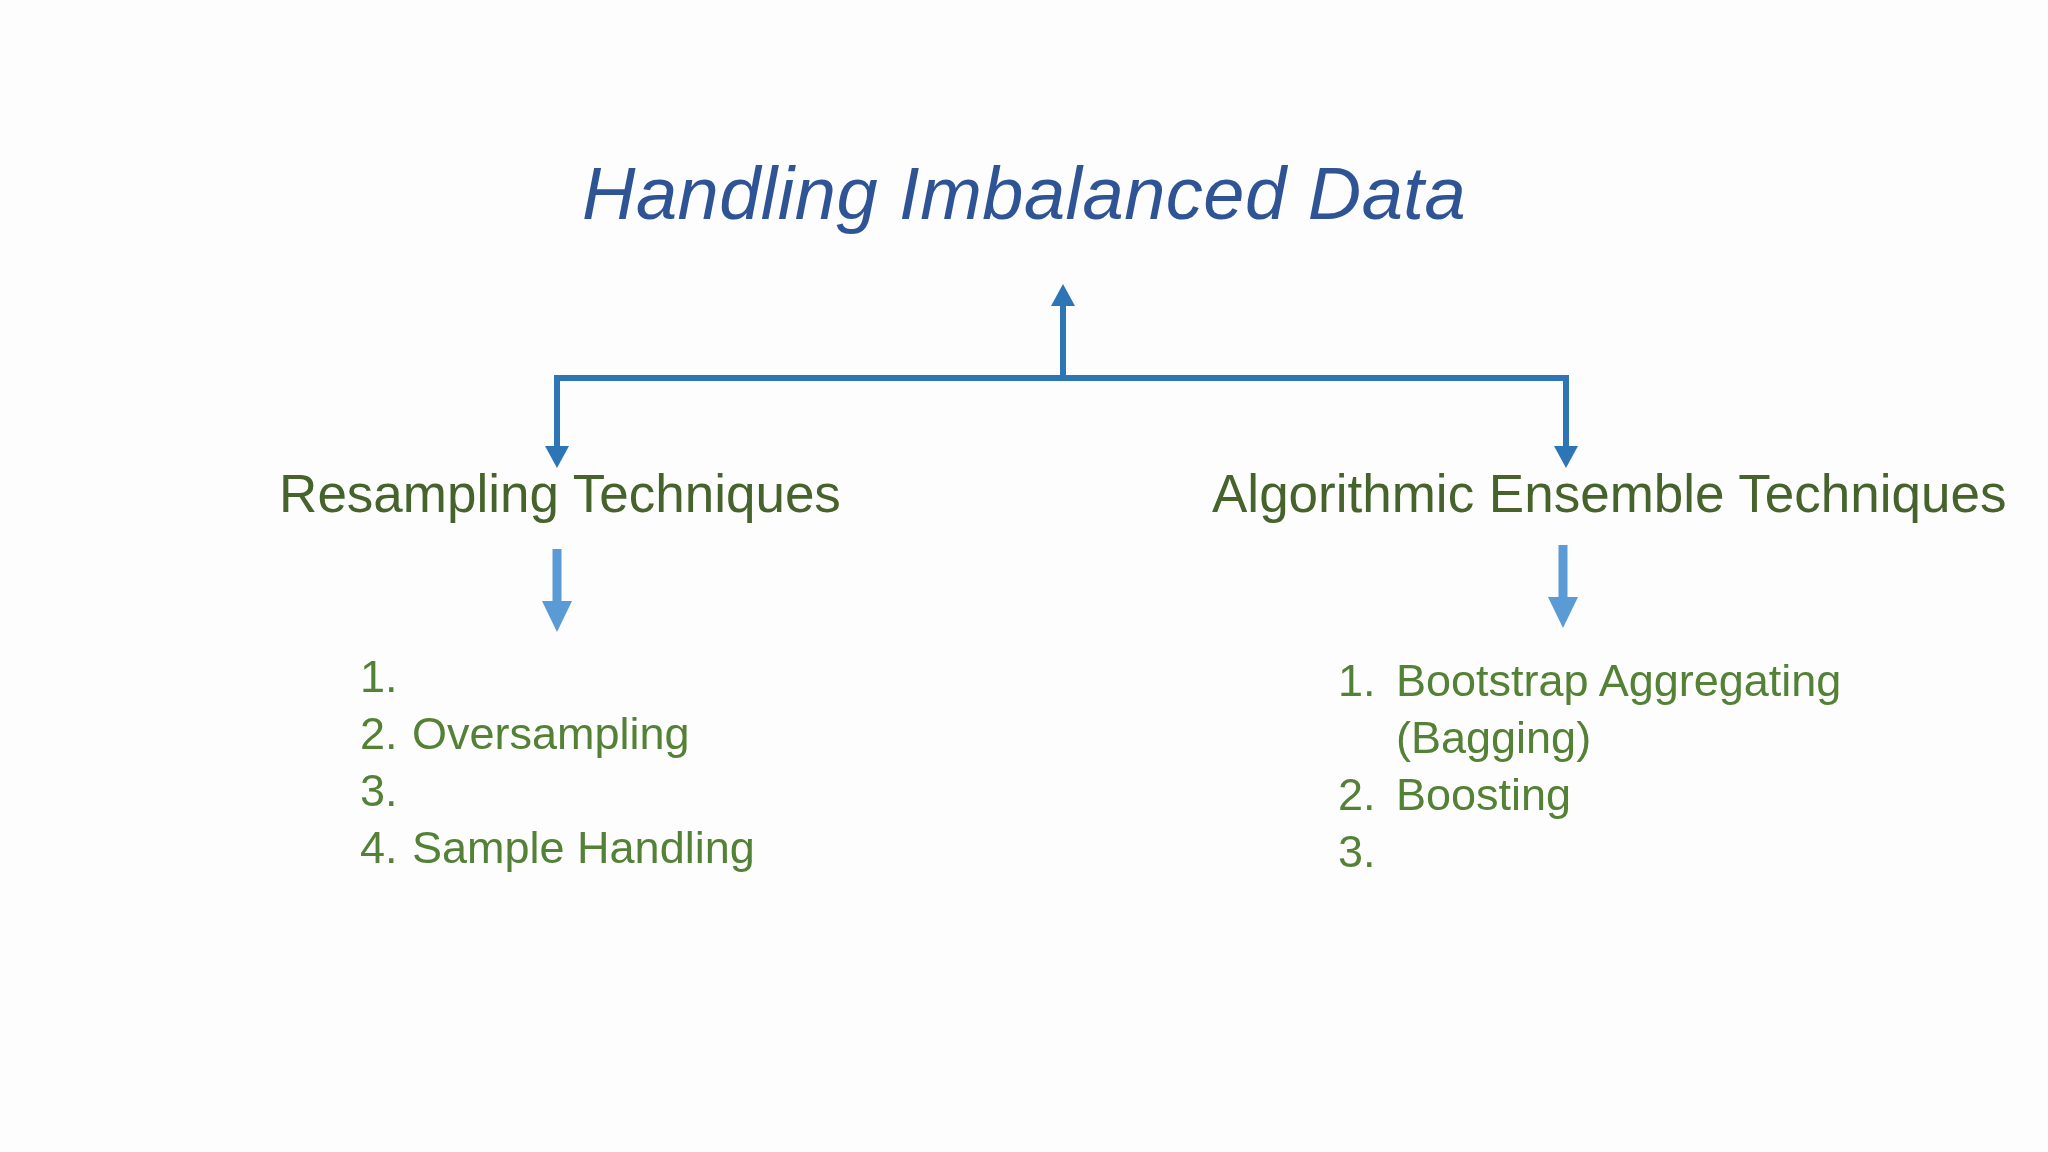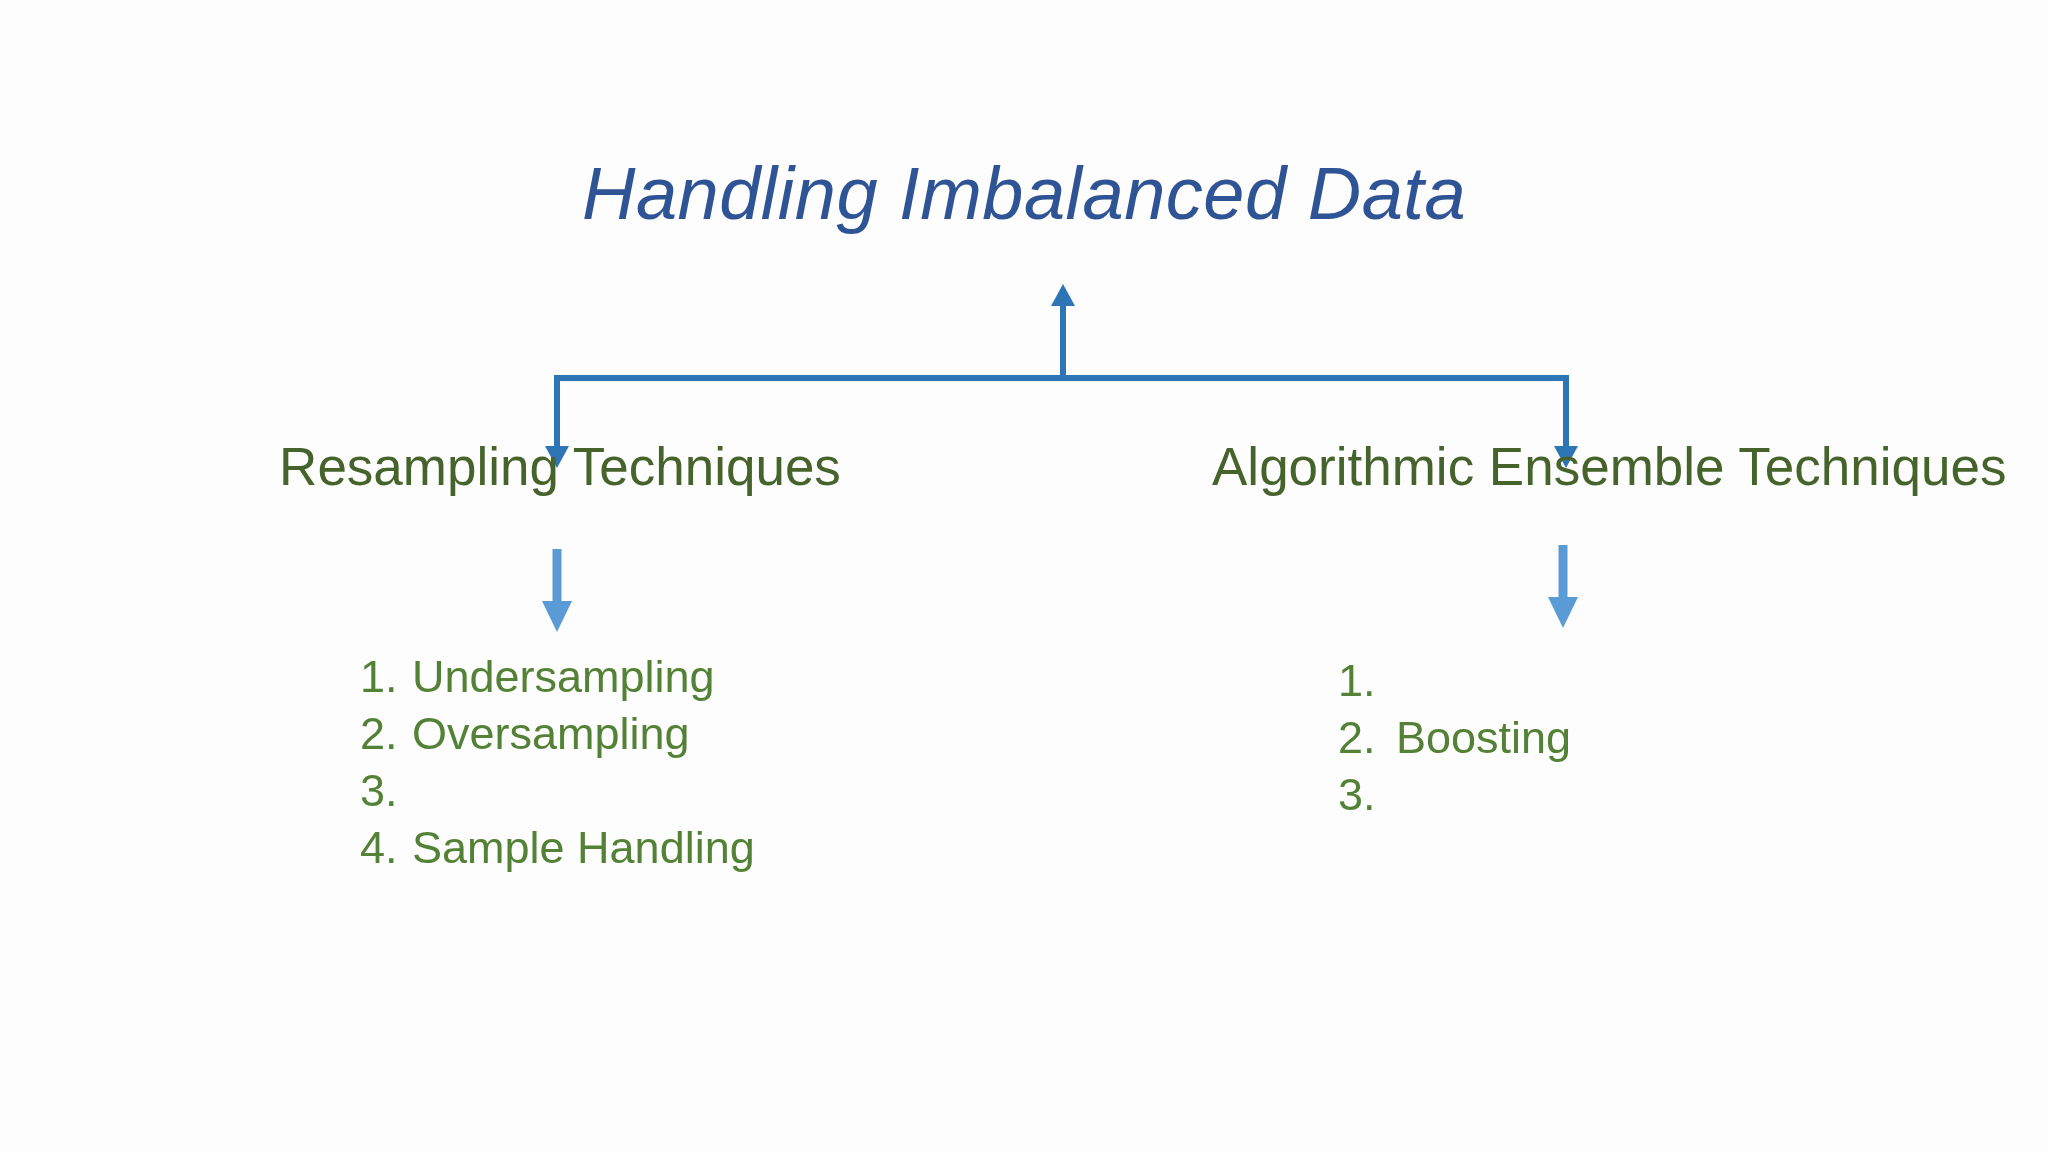--- a/index.html
+++ b/index.html
@@ -29,21 +29,21 @@
   }
   .connector-svg {
     position: absolute;
     left: 0;
     top: 0;
     width: 2048px;
     height: 1152px;
   }
   .branch-label {
     position: absolute;
-    top: 434px;
+    top: 461px;
     text-align: center;
     font-size: 53px;
     line-height: 1.25;
     color: #46632B;
     white-space: nowrap;
   }
   .branch-label.left  { left: 250px; width: 620px; }
   .branch-label.right { left: 1190px; width: 760px; margin-left: 22px; }
   .list {
     position: absolute;
@@ -106,38 +106,39 @@
     </g>
   </svg>
 
   <div class="branch-label left">Resampling Techniques</div>
 
   <div class="branch-label right">Algorithmic Ensemble Techniques</div>
 
   <div class="list left">
     <div class="list-item">
       <span class="num">1.</span>
-      <span class="txt">Undersampling</span>
     </div>
     <div class="list-item">
       <span class="num">2.</span>
       <span class="txt">Oversampling</span>
     </div>
     <div class="list-item">
       <span class="num">3.</span>
     </div>
     <div class="list-item">
       <span class="num">4.</span>
       <span class="txt">Sample Handling</span>
     </div>
   </div>
 
   <div class="list right">
     <div class="list-item">
       <span class="num">1.</span>
+      <span class="txt">Bootstrap Aggregating
+(Bagging)</span>
     </div>
     <div class="list-item">
       <span class="num">2.</span>
       <span class="txt">Boosting</span>
     </div>
     <div class="list-item">
       <span class="num">3.</span>
     </div>
   </div>
 

